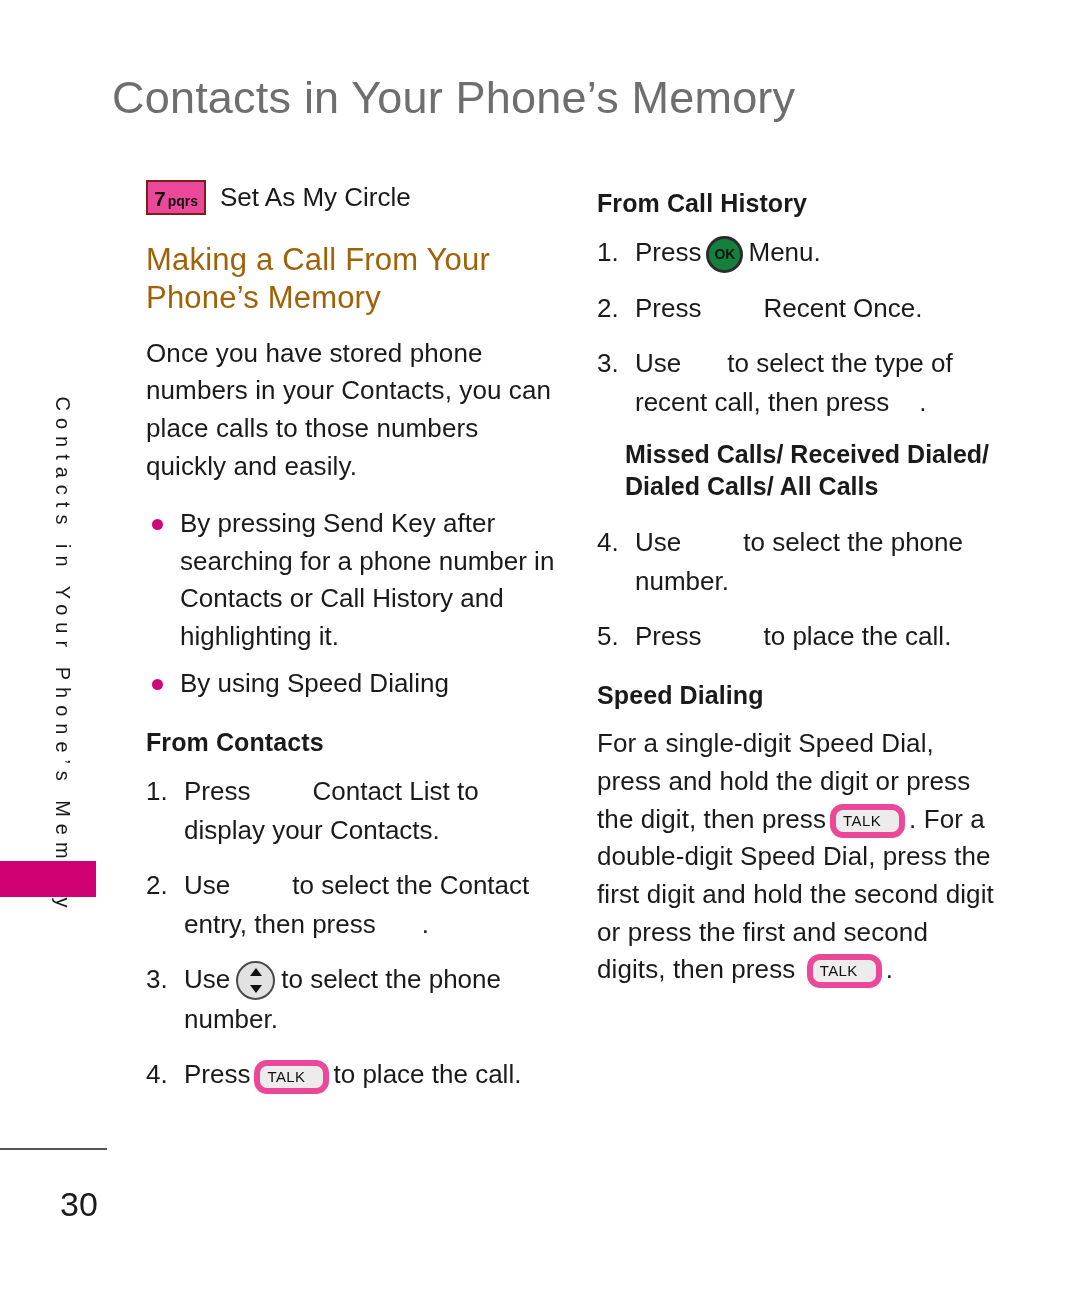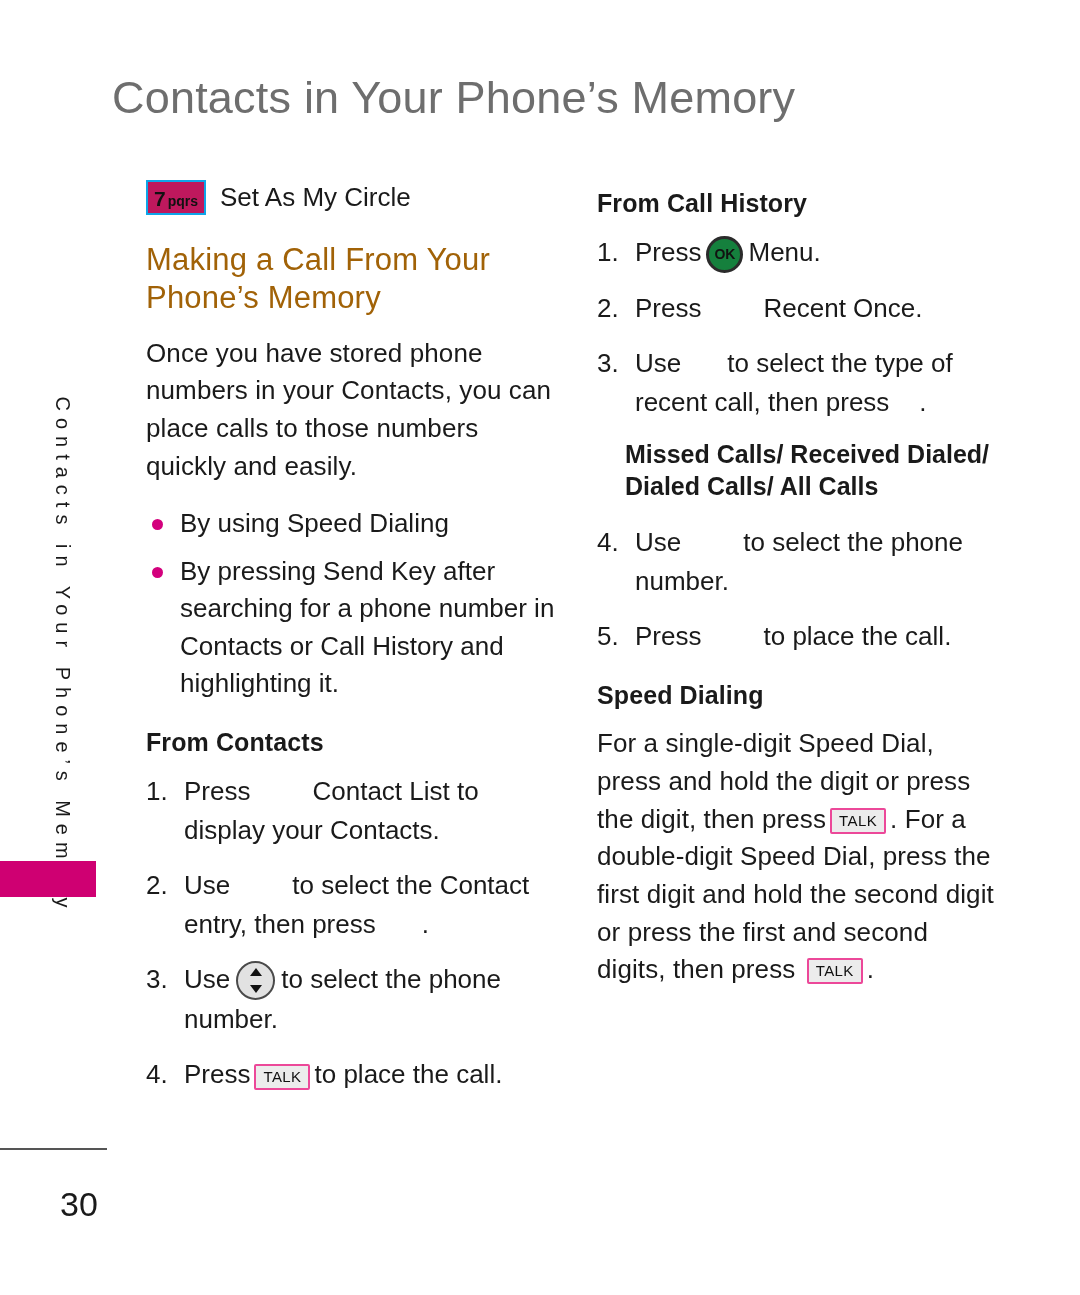--- a/index.html
+++ b/index.html
@@ -140,40 +140,40 @@
   .sub-bold {
     font-size: 25px;
     font-weight: bold;
     line-height: 1.3;
     margin: 16px 0 20px 28px;
   }
 
   
   .key-num {
     display: inline-block;
-    border: 2px solid #0ea5e9;
-    background: #be185d;
+    border: 2px solid #7f1d1d;
+    background: #ec4899;
     padding: 2px 6px 3px 6px;
     line-height: 1;
     vertical-align: middle;
     white-space: nowrap;
   }
   .key-num .d { font-size: 21px; font-weight: bold; color: #111; }
   .key-num .s { font-size: 14px; font-weight: bold; color: #111; margin-left: 2px; }
 
   .key-talk {
     display: inline-block;
-    border: 2px solid #ec4899;
-    border-radius: 2px;
+    border: 6px solid #ec4899;
+    border-radius: 13px;
     background: #ececec;
     font-size: 15px;
     font-weight: 500;
     letter-spacing: 0.4px;
     color: #111;
-    padding: 3px 7px 4px 7px;
+    padding: 3px 18px 4px 7px;
     line-height: 1;
     vertical-align: middle;
     margin: 0 4px;
   }
 
   .key-ok {
     display: inline-block;
     width: 31px;
     height: 31px;
     border: 3px solid #2b2b2b;
@@ -246,22 +246,22 @@
   <div class="kv-line">
     <span class="key-num"><span class="d">7</span><span class="s">pqrs</span></span>
     <span class="label">Set As My Circle</span>
   </div>
 
   <h2 class="section-pink">Making a Call From Your Phone’s Memory</h2>
 
   <p class="body">Once you have stored phone numbers in your Contacts, you can place calls to those numbers quickly and easily.</p>
 
   <ul class="bullets">
+    <li>By pressing Send Key after searching for a phone number in Contacts or Call History and highlighting it.</li>
     <li>By using Speed Dialing</li>
-    <li>By pressing Send Key after searching for a phone number in Contacts or Call History and highlighting it.</li>
   </ul>
 
   <h3 class="section-bold">From Contacts</h3>
 
   <ol class="steps">
     <li>
       <span class="num">1.</span><span>Press</span><span class="gap-wide"></span><span class="b">Contact List</span> <span>to display your Contacts.</span>
     </li>
     <li>
       <span class="num">2.</span><span>Use</span><span class="gap-wide"></span><span>to select the Contact entry, then press</span><span class="gap-mid"></span>.

